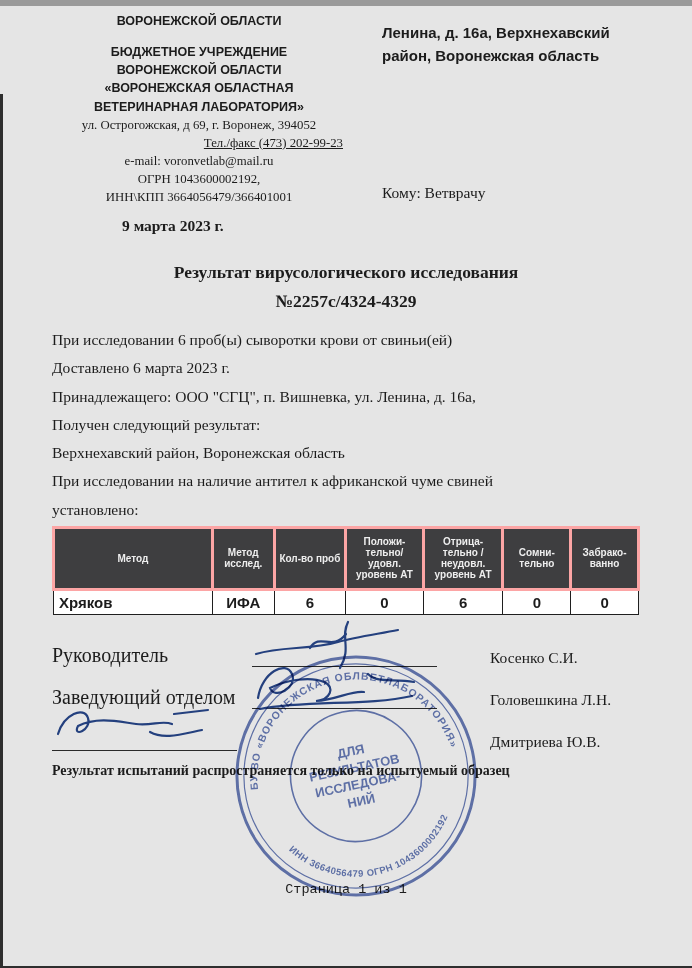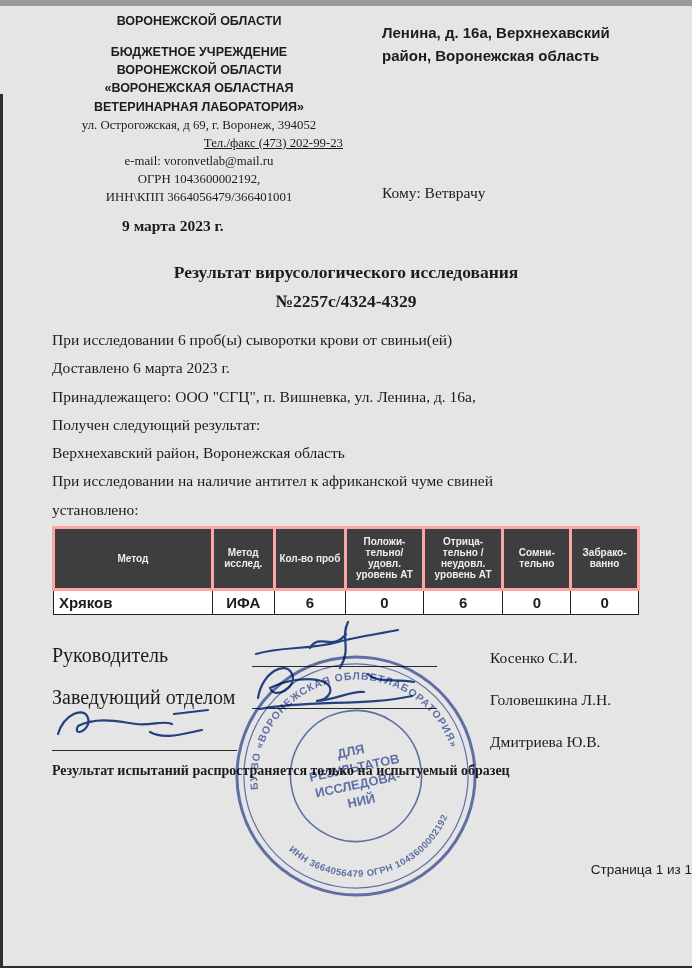--- a/index.html
+++ b/index.html
@@ -67,22 +67,22 @@
 
   
   .stamp{position:absolute;left:232px;top:646px;width:248px;height:248px;
     transform:rotate(-12deg);opacity:.78;z-index:5;mix-blend-mode:multiply;pointer-events:none;}
   .stamp circle{fill:none;stroke:var(--stamp-color);}
   .stamp text{fill:var(--stamp-color);font-family:"Liberation Sans",sans-serif;font-weight:bold;}
   .ring-text{font-size:10.5px;letter-spacing:1px;}
   .ring-text-b{font-size:9.5px;letter-spacing:.5px;}
   .center-text{font-size:13px;text-anchor:middle;}
 
-  .page-num{position:absolute;left:0;top:856px;width:100%;text-align:right;
-    font-family:Liberation Sans, sans-serif;font-size:13.5px;}
+  .page-num{position:absolute;left:0;top:876px;width:100%;text-align:center;
+    font-family:Liberation Mono, monospace;font-size:13.5px;}
 </style>
 </head>
 <body>
 
 <div class="page">
 
   <div class="edge-left"></div>
   <div class="edge-bottom"></div>
 
   <div class="org">

